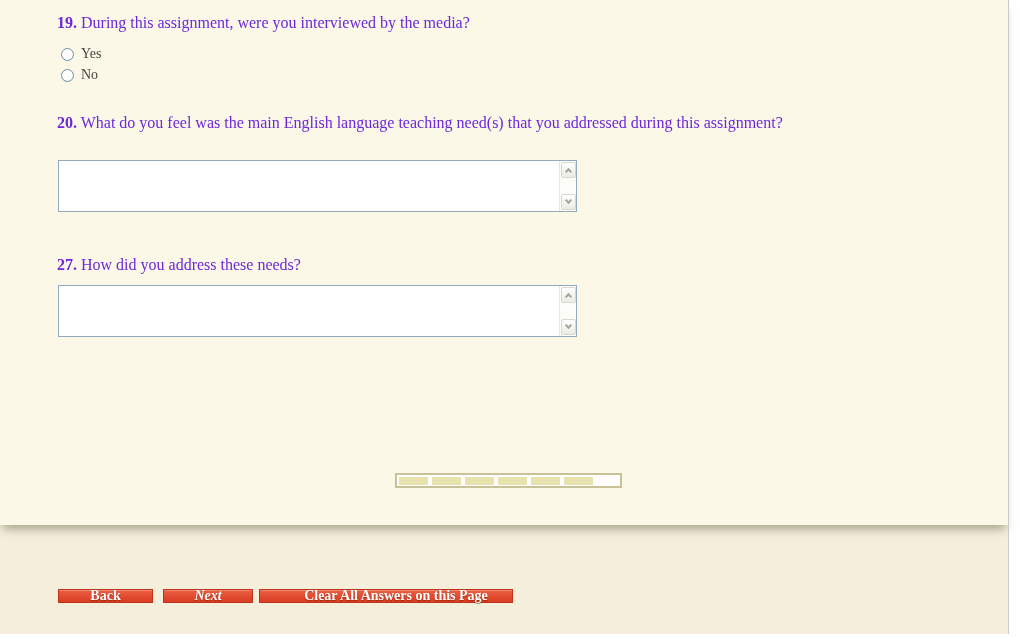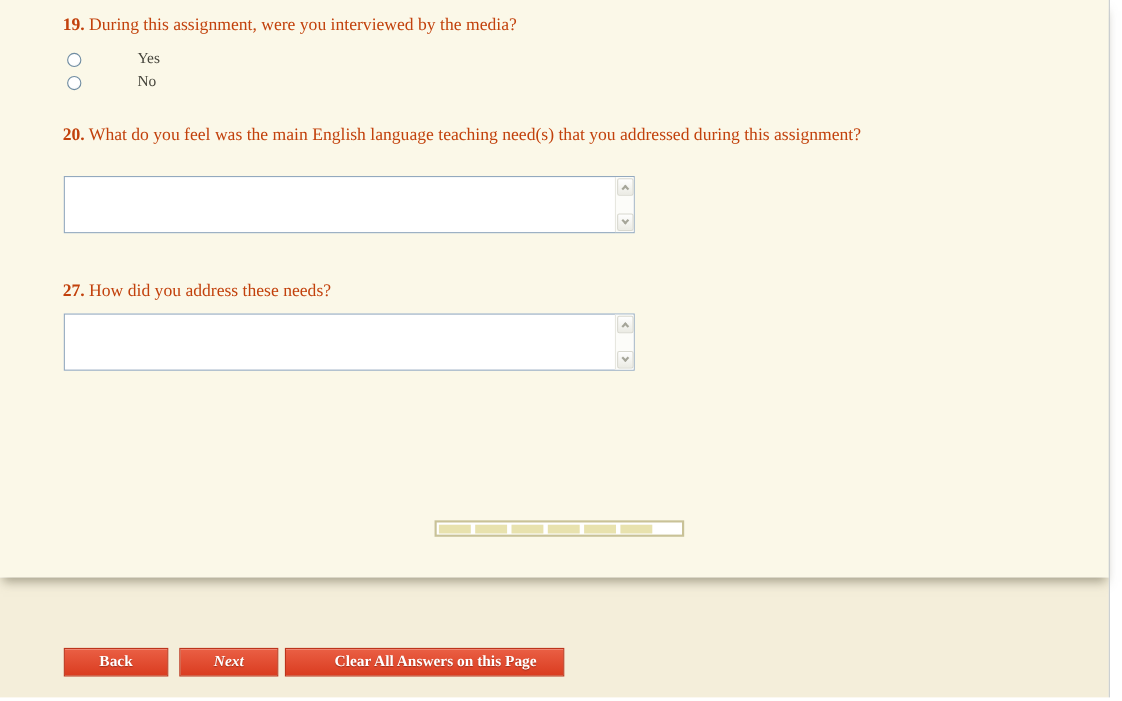--- a/index.html
+++ b/index.html
@@ -35,33 +35,32 @@
 
   
   .edge-line {
     position: absolute;
     left: 1008px; top: 0;
     width: 1px; height: 634px;
     background: #c7cbce;
     z-index: 3;
   }
 
-  .question { position: absolute; left: 57px; color: #c2410c; font-size: 16px; }
+  .question { position: absolute; left: 57px; color: #6d28d9; font-size: 16px; }
   .qnum { font-weight: bold; }
   #q19 { top: 14px; }
   #q20 { top: 114px; }
   #q21 { top: 256px; }
 
   .radio-row {
     position: absolute;
     left: 61px;
     display: flex;
     align-items: center;
     height: 16px;
-    gap: 44px;
   }
   #radio-row-yes { top: 46px; }
   #radio-row-no  { top: 67px; }
   .radio-circle {
     width: 13px; height: 13px;
     border: 1px solid #6f8ca2;
     border-radius: 50%;
     background: radial-gradient(circle at 40% 35%, #ffffff 55%, #e9edf0 100%);
     display: inline-block;
     cursor: pointer;
@@ -137,21 +136,21 @@
   }
   .seg {
     width: 29px; height: 8px;
     background: #e8e2ae;
   }
 
   
   .btn {
     position: absolute;
     top: 64px;
-    height: 26px;
+    height: 14px;
     background: linear-gradient(#ea5f44, #da3c20);
     border: 1px solid #bc341c;
     box-shadow: inset 0 1px 0 rgba(255,255,255,0.25);
     color: #ffffff;
     font-family: "Liberation Serif", serif;
     font-size: 14px;
     font-weight: bold;
     text-shadow: 0 1px 1px rgba(90,20,5,0.5);
     display: flex;
     align-items: center;

